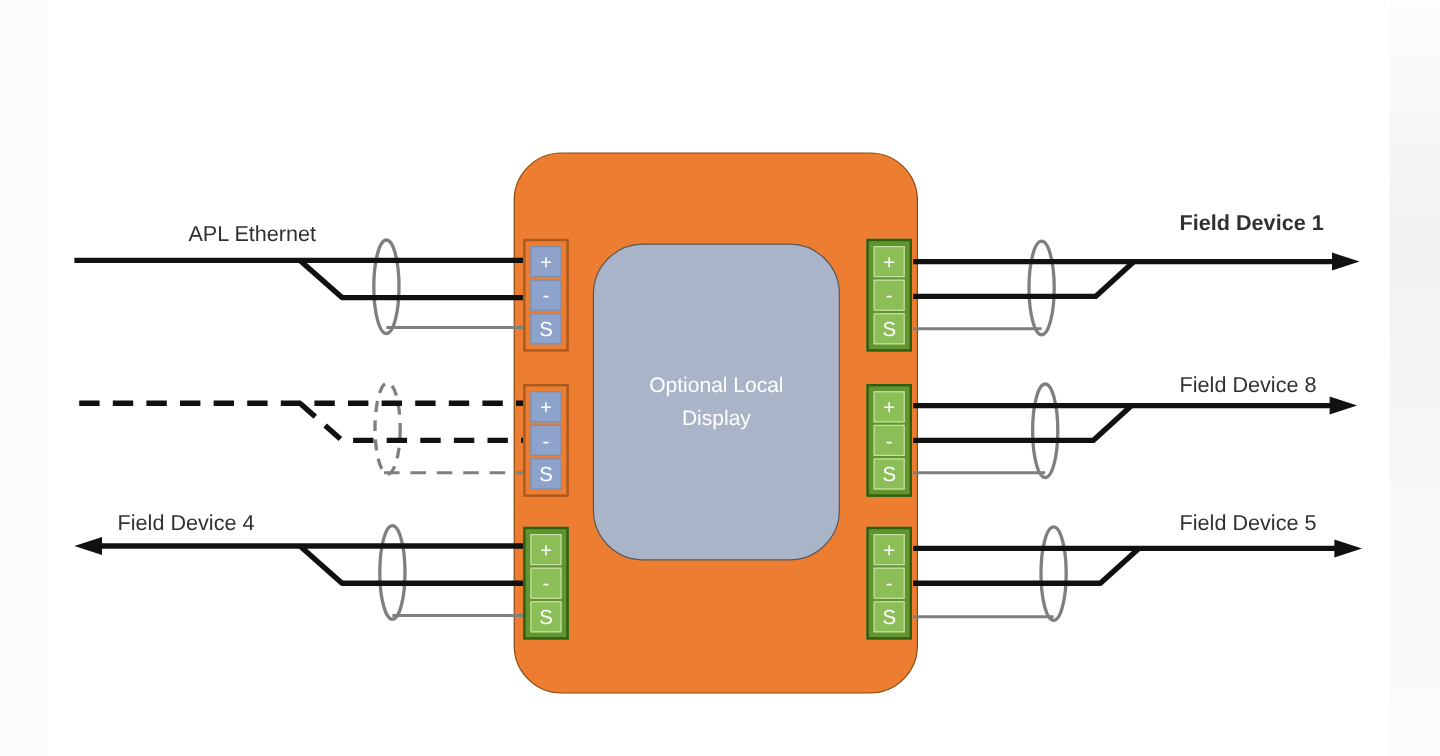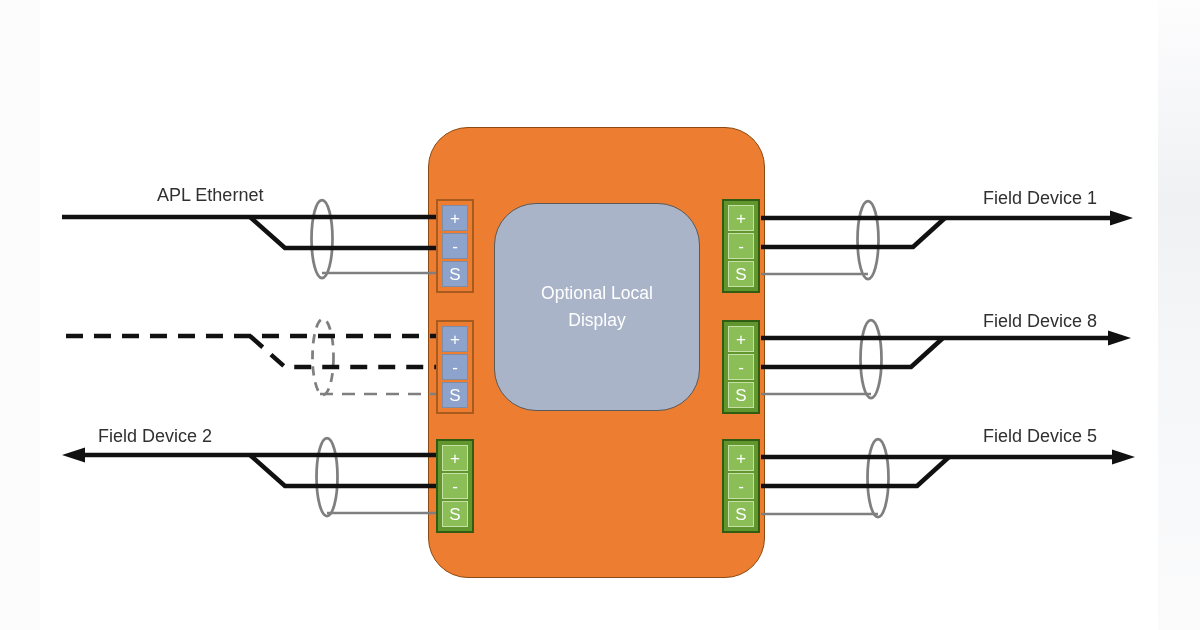--- a/index.html
+++ b/index.html
@@ -2,21 +2,21 @@
 <html><head>
 <meta charset="utf-8">
 <style>
   html,body{margin:0;padding:0;width:1200px;height:630px;background:#ffffff;overflow:hidden;}
   #canvas{position:relative;width:1200px;height:630px;font-family:"Liberation Sans",sans-serif;background:#ffffff;}
   .bg-band-left{position:absolute;left:0;top:0;width:40px;height:630px;background:#fcfcfd;}
   .bg-band-right{position:absolute;left:1158px;top:0;width:42px;height:630px;
     background:linear-gradient(180deg,#fdfdfe 0%,#f0f1f3 32%,#f6f7f8 60%,#fbfbfc 100%);}
   .device-body{position:absolute;left:428px;top:127px;width:337px;height:451px;
     background:#ED7D31;border:1.5px solid #8a4a10;border-radius:40px;box-sizing:border-box;}
-  .display-box{position:absolute;left:494px;top:203px;width:206px;height:208px;
+  .display-box{position:absolute;left:494px;top:203px;width:206px;height:264px;
     background:#A9B4C9;border:1.5px solid #595959;border-radius:42px;box-sizing:border-box;
     display:flex;align-items:center;justify-content:center;}
   .display-text{width:160px;text-align:center;color:#ffffff;font-size:17.5px;line-height:1.55;}
   svg.wires{position:absolute;left:0;top:0;}
   .tblock{position:absolute;width:38px;height:94px;box-sizing:border-box;padding:4px;
     display:flex;flex-direction:column;justify-content:space-between;}
   .tblock.apl{background:#ED7D31;border:2px solid #a85b1e;}
   .tblock.field{background:#61962F;border:2px solid #315d12;}
   .tcell{height:26px;box-sizing:border-box;display:flex;align-items:center;justify-content:center;
     color:#ffffff;font-size:17px;line-height:1;}
@@ -118,18 +118,18 @@
     <div class="tcell">-</div>
     <div class="tcell">S</div>
   </div>
   <div class="tblock field" style="left:722px;top:439px;">
     <div class="tcell">+</div>
     <div class="tcell">-</div>
     <div class="tcell">S</div>
   </div>
 
   <div class="lbl" style="left:117px;top:185px;margin-left:40px;">APL Ethernet</div>
-  <div class="lbl" style="left:98px;top:426px;">Field Device 2</div>
-  <div class="lbl" style="left:983px;top:188px;">Field Device 1</div>
+  <div class="lbl" style="left:98px;top:426px;">Field Device 4</div>
+  <div class="lbl" style="left:983px;top:176px;font-weight:bold;">Field Device 1</div>
   <div class="lbl" style="left:983px;top:311px;">Field Device 8</div>
   <div class="lbl" style="left:983px;top:426px;">Field Device 5</div>
 
 </div>
 
 </body></html>

